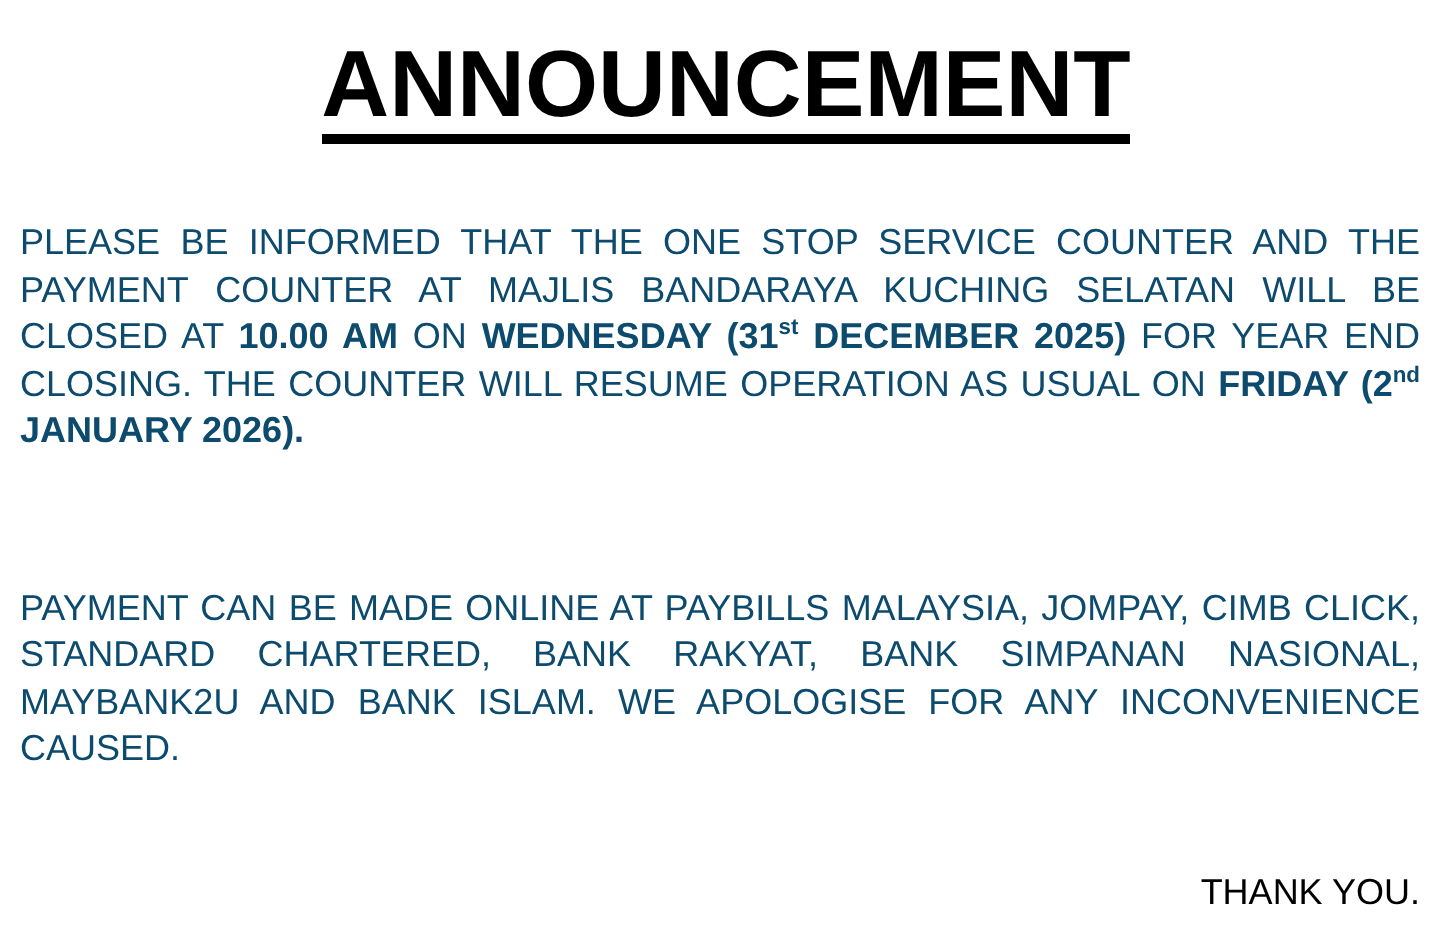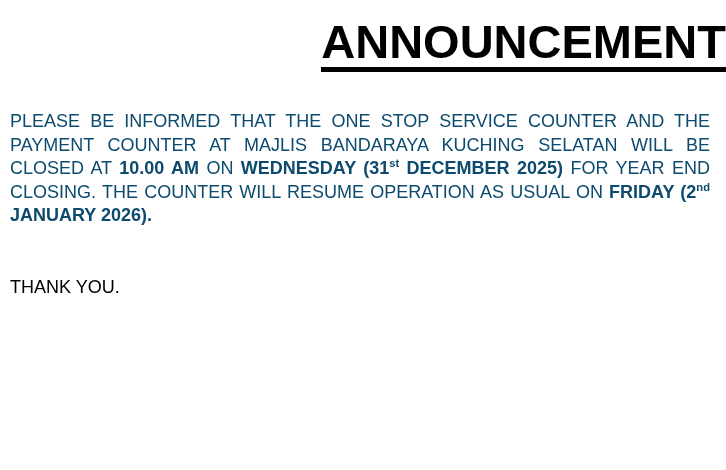--- a/index.html
+++ b/index.html
@@ -10,21 +10,21 @@
   .page {
     position: relative;
     width: 726px;
     height: 470px;
     background: #ffffff;
     color: #000000;
     font-family: "Liberation Sans", sans-serif;
     overflow: hidden;
   }
   .title-wrap {
-    text-align: right;
+    text-align: center;
     padding-top: 17px;
   }
   .title {
     display: inline-block;
     margin: 0;
     font-size: 47px;
     font-weight: bold;
     line-height: 50px;
     letter-spacing: 0;
     border-bottom: 5px solid #000000;
@@ -35,37 +35,38 @@
     line-height: 23.5px;
     text-align: justify;
     color: #0c4a6e;
   }
   .para-1 { margin-top: 38px; }
   .para-2 { margin-top: 65px; }
   .closing {
     margin: 48px 16px 0 10px;
     font-size: 18px;
     line-height: 23.5px;
-    text-align: left;
+    text-align: right;
     color: #000000;
   }
   .b { font-weight: bold; }
   .sup {
     font-size: 0.62em;
     vertical-align: super;
     line-height: 0;
   }
 </style>
 </head>
 <body>
 
 <div class="page">
 
   <div class="title-wrap">
     <h1 class="title">ANNOUNCEMENT</h1>
   </div>
 
   <p class="para para-1"><span>PLEASE BE INFORMED THAT THE ONE STOP SERVICE COUNTER AND THE PAYMENT COUNTER AT MAJLIS BANDARAYA KUCHING SELATAN WILL BE CLOSED AT </span><span class="b">10.00 AM</span><span> ON </span><span class="b">WEDNESDAY (31</span><span class="b sup">st</span><span class="b"> DECEMBER 2025)</span><span> FOR YEAR END CLOSING. THE COUNTER WILL RESUME OPERATION AS USUAL ON </span><span class="b">FRIDAY (2</span><span class="b sup">nd</span><span class="b"> JANUARY 2026).</span></p>
 
+  <p class="para para-2"><span>PAYMENT CAN BE MADE ONLINE AT PAYBILLS MALAYSIA, JOMPAY, CIMB CLICK, STANDARD CHARTERED, BANK RAKYAT, BANK SIMPANAN NASIONAL, MAYBANK2U AND BANK ISLAM. WE APOLOGISE FOR ANY INCONVENIENCE CAUSED.</span></p>
 
   <p class="closing">THANK YOU.</p>
 
 </div>
 
 </body></html>

